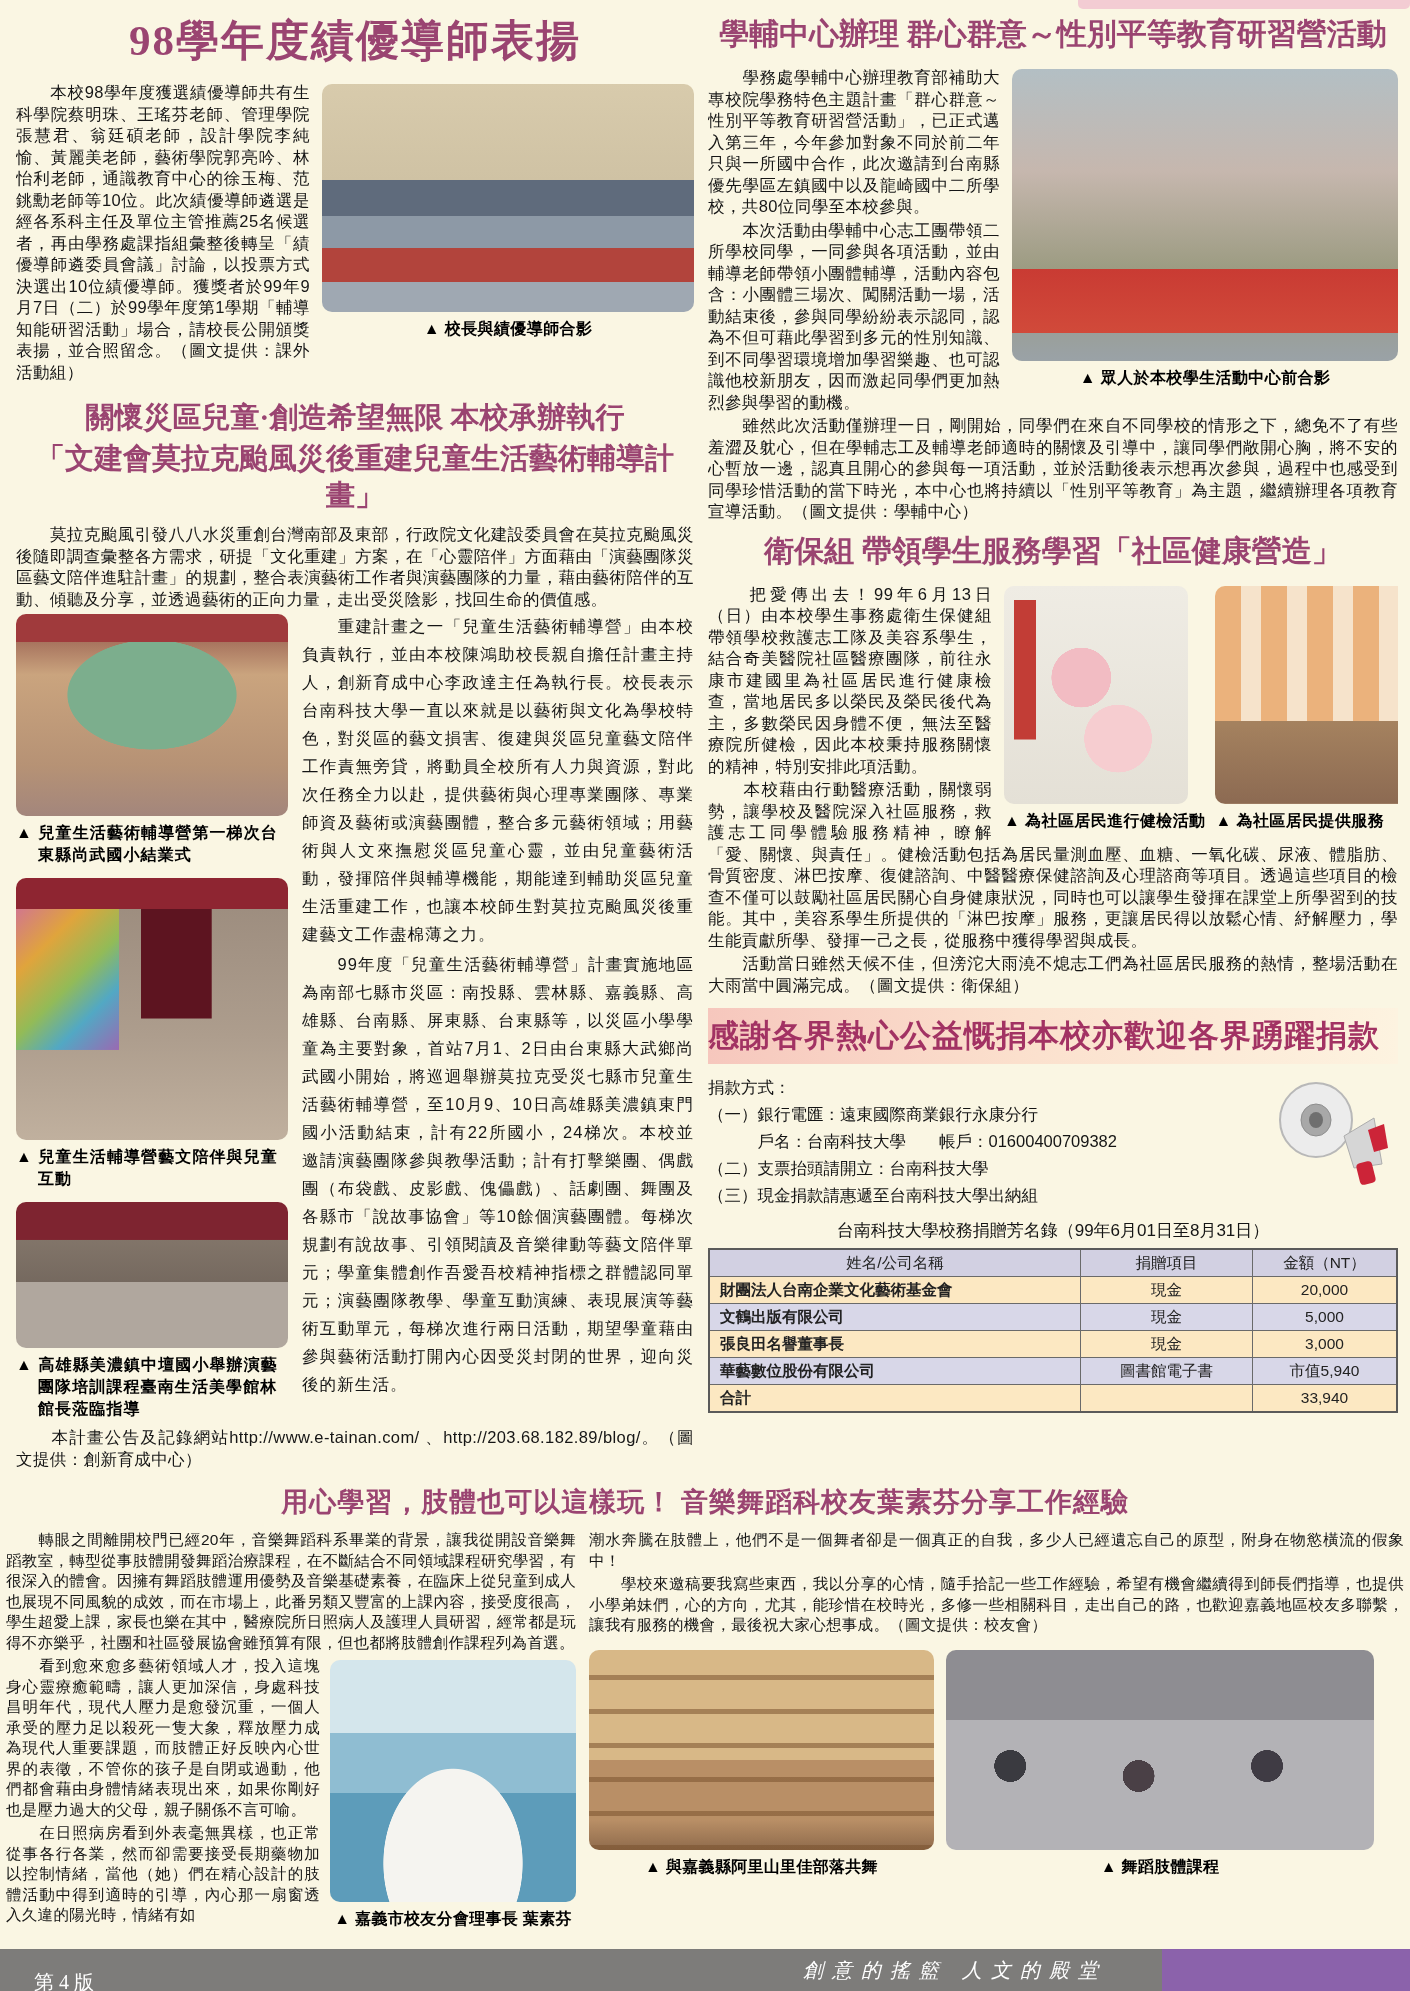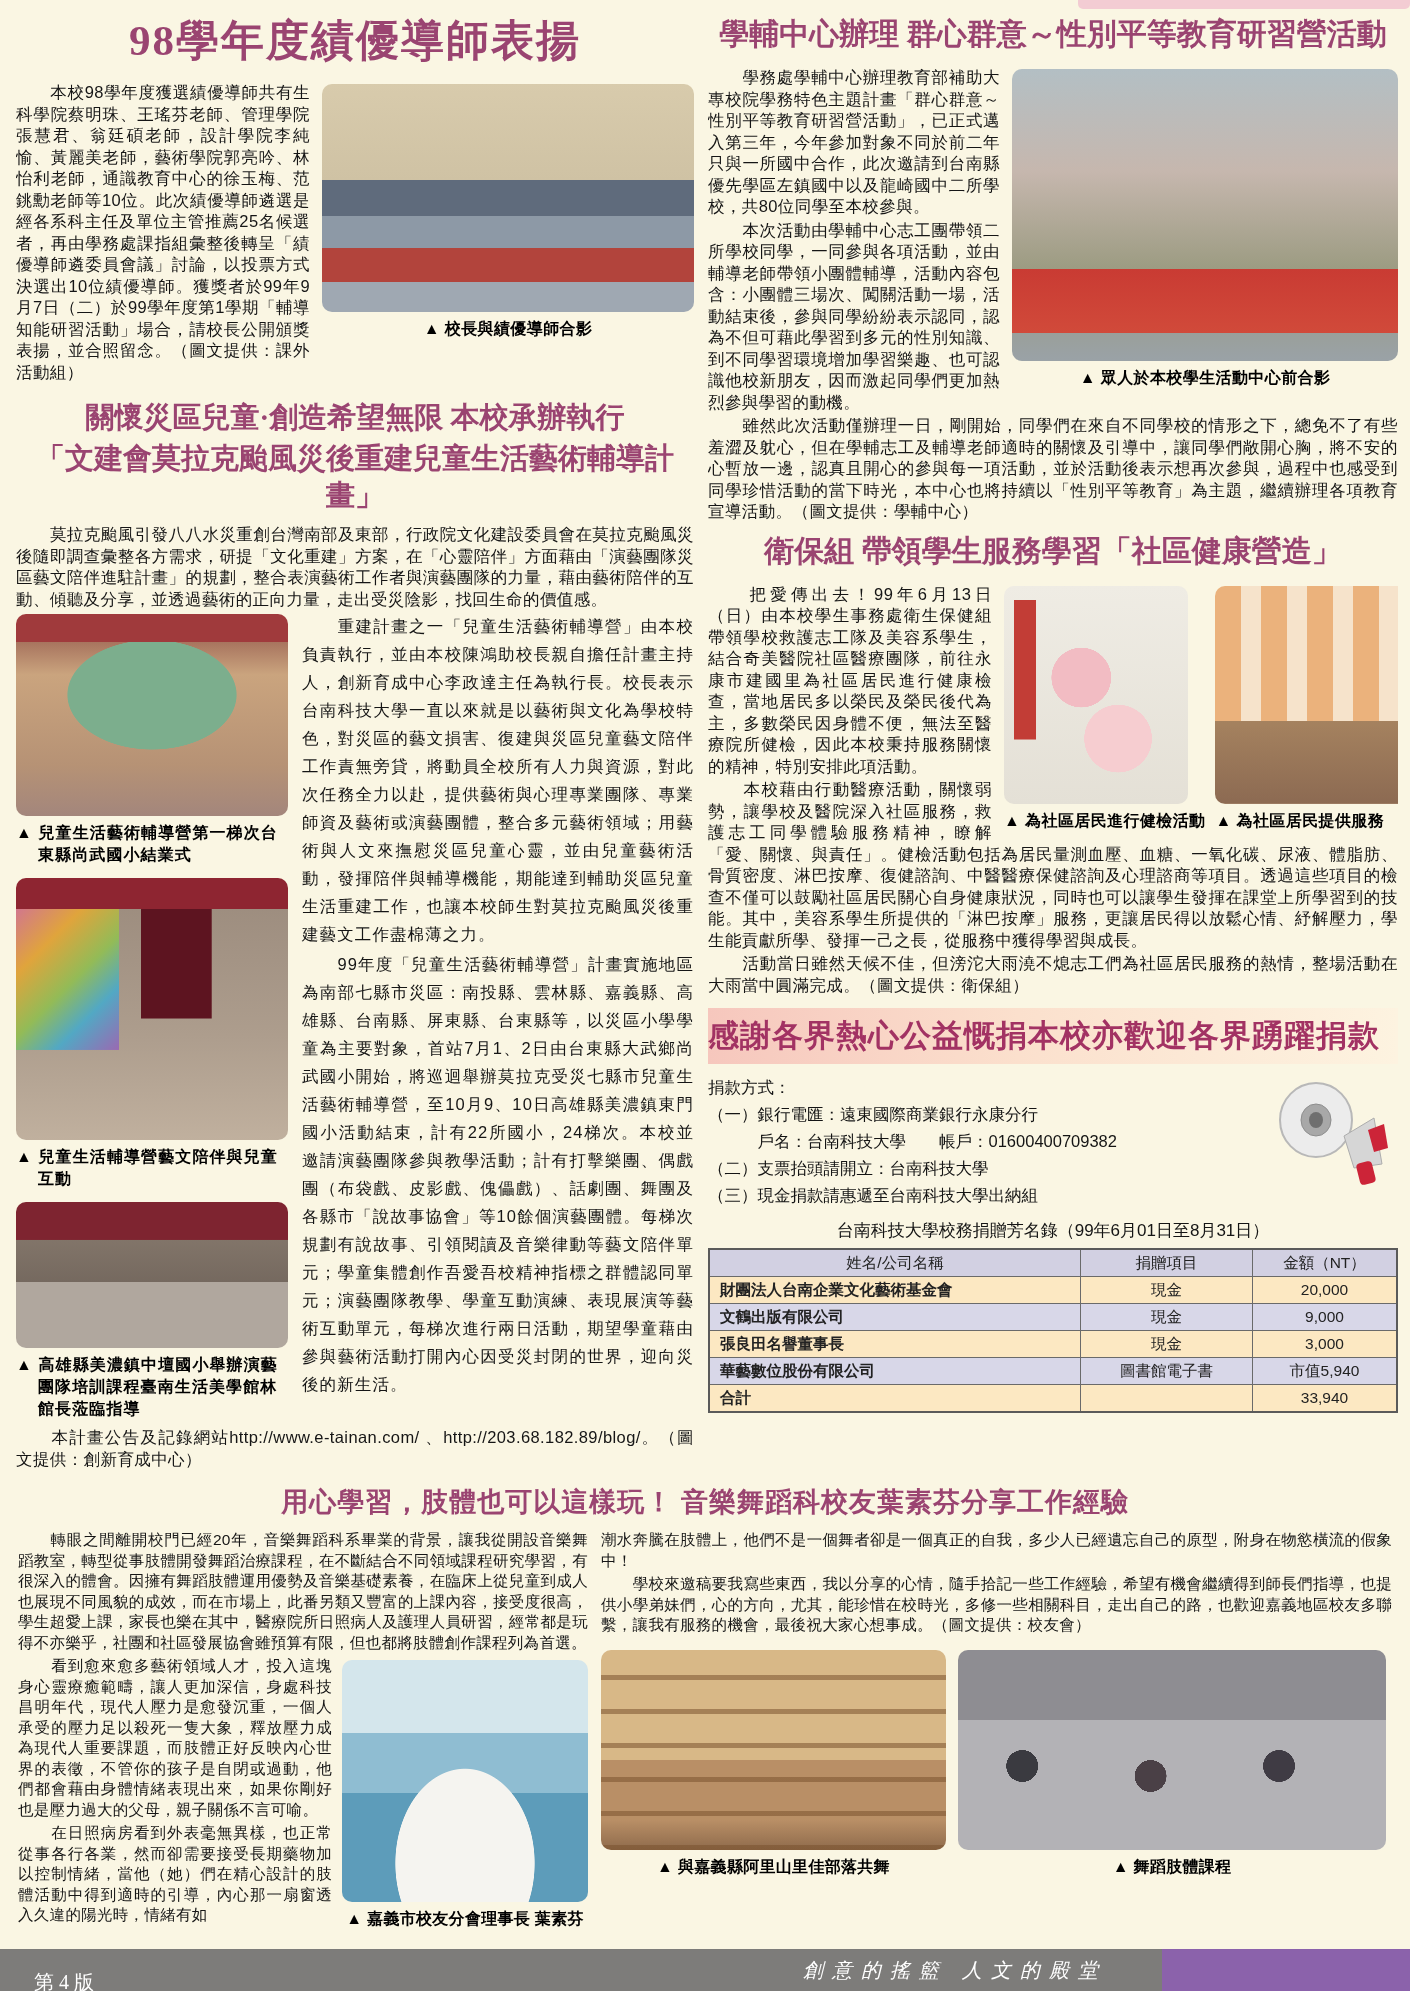--- a/index.html
+++ b/index.html
@@ -226,21 +226,21 @@
           </thead>
           <tbody>
             <tr class="row-odd">
               <td class="name">財團法人台南企業文化藝術基金會</td>
               <td>現金</td>
               <td>20,000</td>
             </tr>
             <tr class="row-even">
               <td class="name">文鶴出版有限公司</td>
               <td>現金</td>
-              <td>9,000</td>
+              <td>5,000</td>
             </tr>
             <tr class="row-odd">
               <td class="name">張良田名譽董事長</td>
               <td>現金</td>
               <td>3,000</td>
             </tr>
             <tr class="row-even">
               <td class="name">華藝數位股份有限公司</td>
               <td>圖書館電子書</td>
               <td>市值5,940</td>
@@ -251,21 +251,21 @@
               <td>33,940</td>
             </tr>
           </tbody>
         </table>
       </section>
     </div>
   </div>
 
   <section>
     <h2 class="alum-title t-center">用心學習，肢體也可以這樣玩！ 音樂舞蹈科校友葉素芬分享工作經驗</h2>
-    <div class="alum-cols" style="padding:0 18px;gap:13px;">
+    <div class="alum-cols" style="padding:0 6px;gap:13px;">
       <div class="alum-left alum-txt">
         <p>　　轉眼之間離開校門已經20年，音樂舞蹈科系畢業的背景，讓我從開設音樂舞蹈教室，轉型從事肢體開發舞蹈治療課程，在不斷結合不同領域課程研究學習，有很深入的體會。因擁有舞蹈肢體運用優勢及音樂基礎素養，在臨床上從兒童到成人也展現不同風貌的成效，而在市場上，此番另類又豐富的上課內容，接受度很高，學生超愛上課，家長也樂在其中，醫療院所日照病人及護理人員研習，經常都是玩得不亦樂乎，社團和社區發展協會雖預算有限，但也都將肢體創作課程列為首選。</p>
         <figure class="fig alum-fig1">
           <div class="ph alum1-ph"></div>
           <figcaption class="cap cap-center">▲ 嘉義市校友分會理事長 葉素芬</figcaption>
         </figure>
         <p>　　看到愈來愈多藝術領域人才，投入這塊身心靈療癒範疇，讓人更加深信，身處科技昌明年代，現代人壓力是愈發沉重，一個人承受的壓力足以殺死一隻大象，釋放壓力成為現代人重要課題，而肢體正好反映內心世界的表徵，不管你的孩子是自閉或過動，他們都會藉由身體情緒表現出來，如果你剛好也是壓力過大的父母，親子關係不言可喻。</p>
         <p>　　在日照病房看到外表毫無異樣，也正常從事各行各業，然而卻需要接受長期藥物加以控制情緒，當他（她）們在精心設計的肢體活動中得到適時的引導，內心那一扇窗透入久違的陽光時，情緒有如</p>
       </div>
       <div class="alum-right alum-txt">

